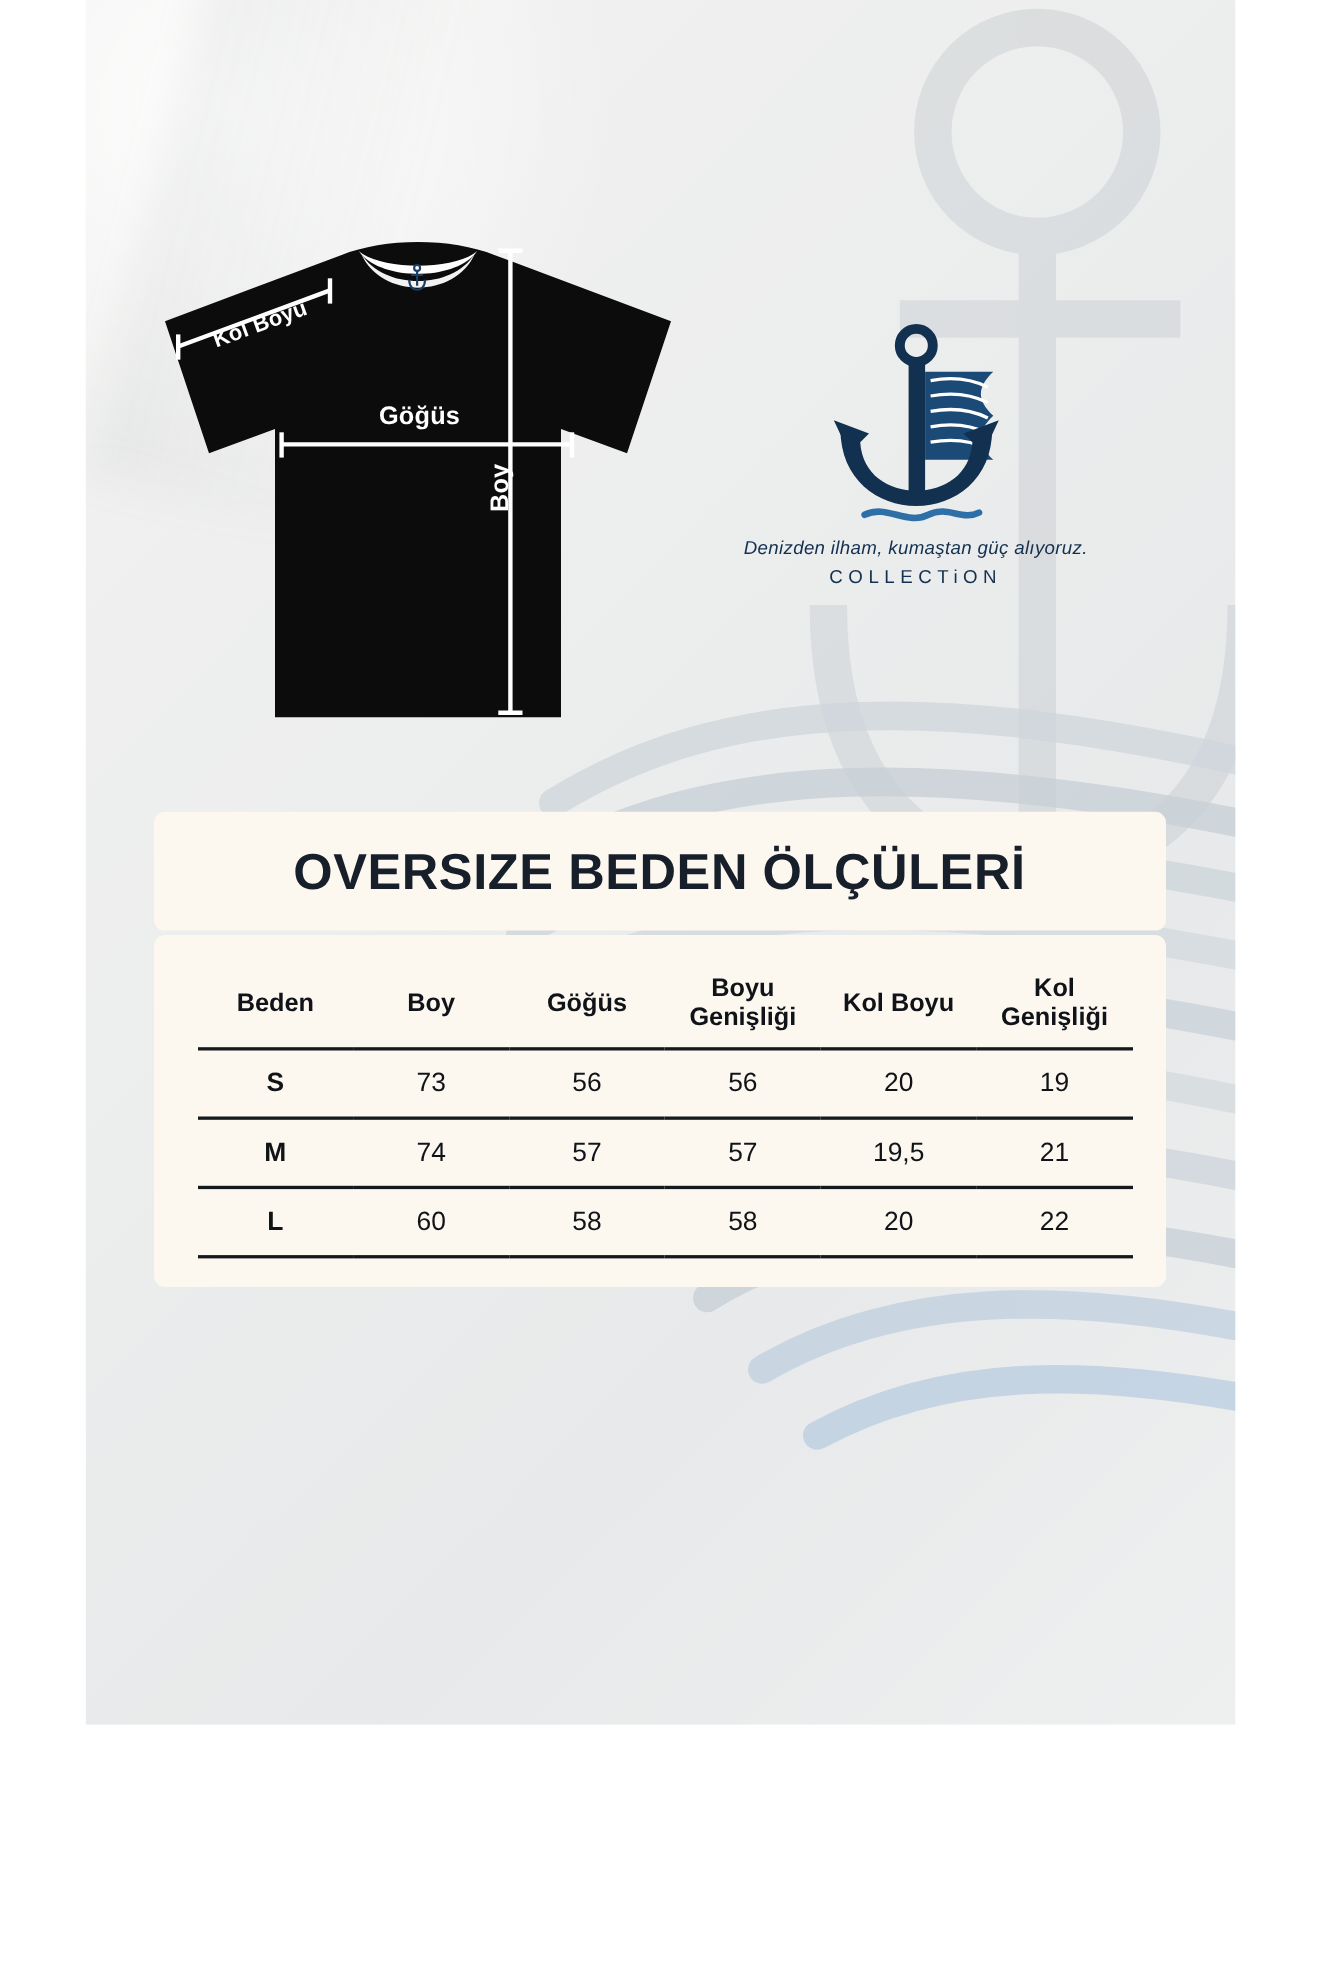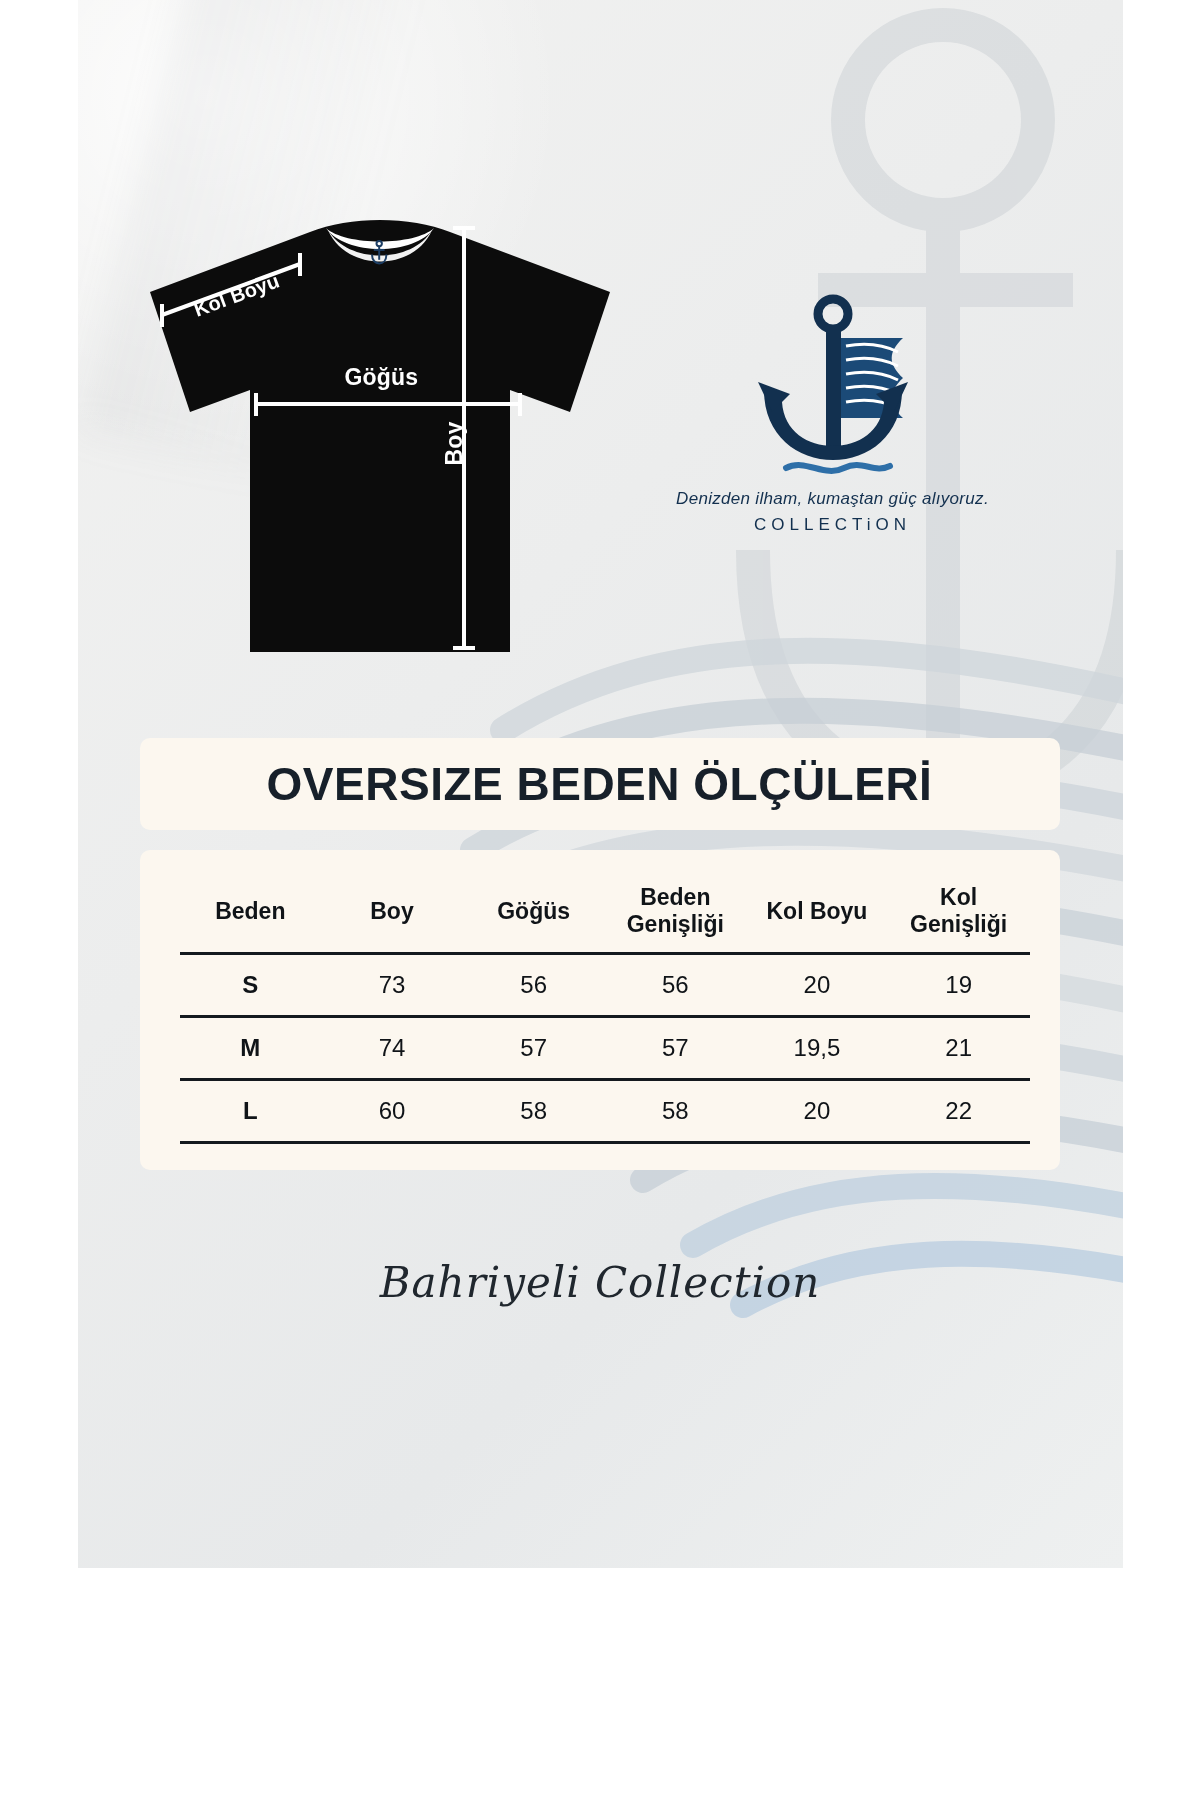--- a/index.html
+++ b/index.html
@@ -132,21 +132,21 @@
     letter-spacing: 5px;
     color: #12304f;
   }
 
   
   .title-card {
     position: absolute;
     left: 62px;
     top: 738px;
     width: 920px;
-    height: 92px;
+    height: 108px;
     background: #fcf7ef;
     border-radius: 10px;
     display: flex;
     align-items: center;
     justify-content: center;
   }
   .title-card h1 {
     margin: 0;
     font-size: 46px;
     font-weight: bold;
@@ -307,21 +307,21 @@
     <h1>OVERSIZE BEDEN ÖLÇÜLERİ</h1>
   </div>
 
   <div class="table-card">
     <table>
       <thead>
         <tr>
           <th>Beden</th>
           <th>Boy</th>
           <th>Göğüs</th>
-          <th>Beden Genişliği</th>
+          <th>Boyu Genişliği</th>
           <th>Kol Boyu</th>
           <th>Kol Genişliği</th>
         </tr>
       </thead>
       <tbody>
         <tr>
           <td>S</td>
           <td>73</td>
           <td>56</td>
           <td>56</td>
@@ -341,15 +341,14 @@
           <td>60</td>
           <td>58</td>
           <td>58</td>
           <td>20</td>
           <td>22</td>
         </tr>
       </tbody>
     </table>
   </div>
 
-  <div class="signature">Bahriyeli Collection</div>
 
 </div>
 
 </body></html>

